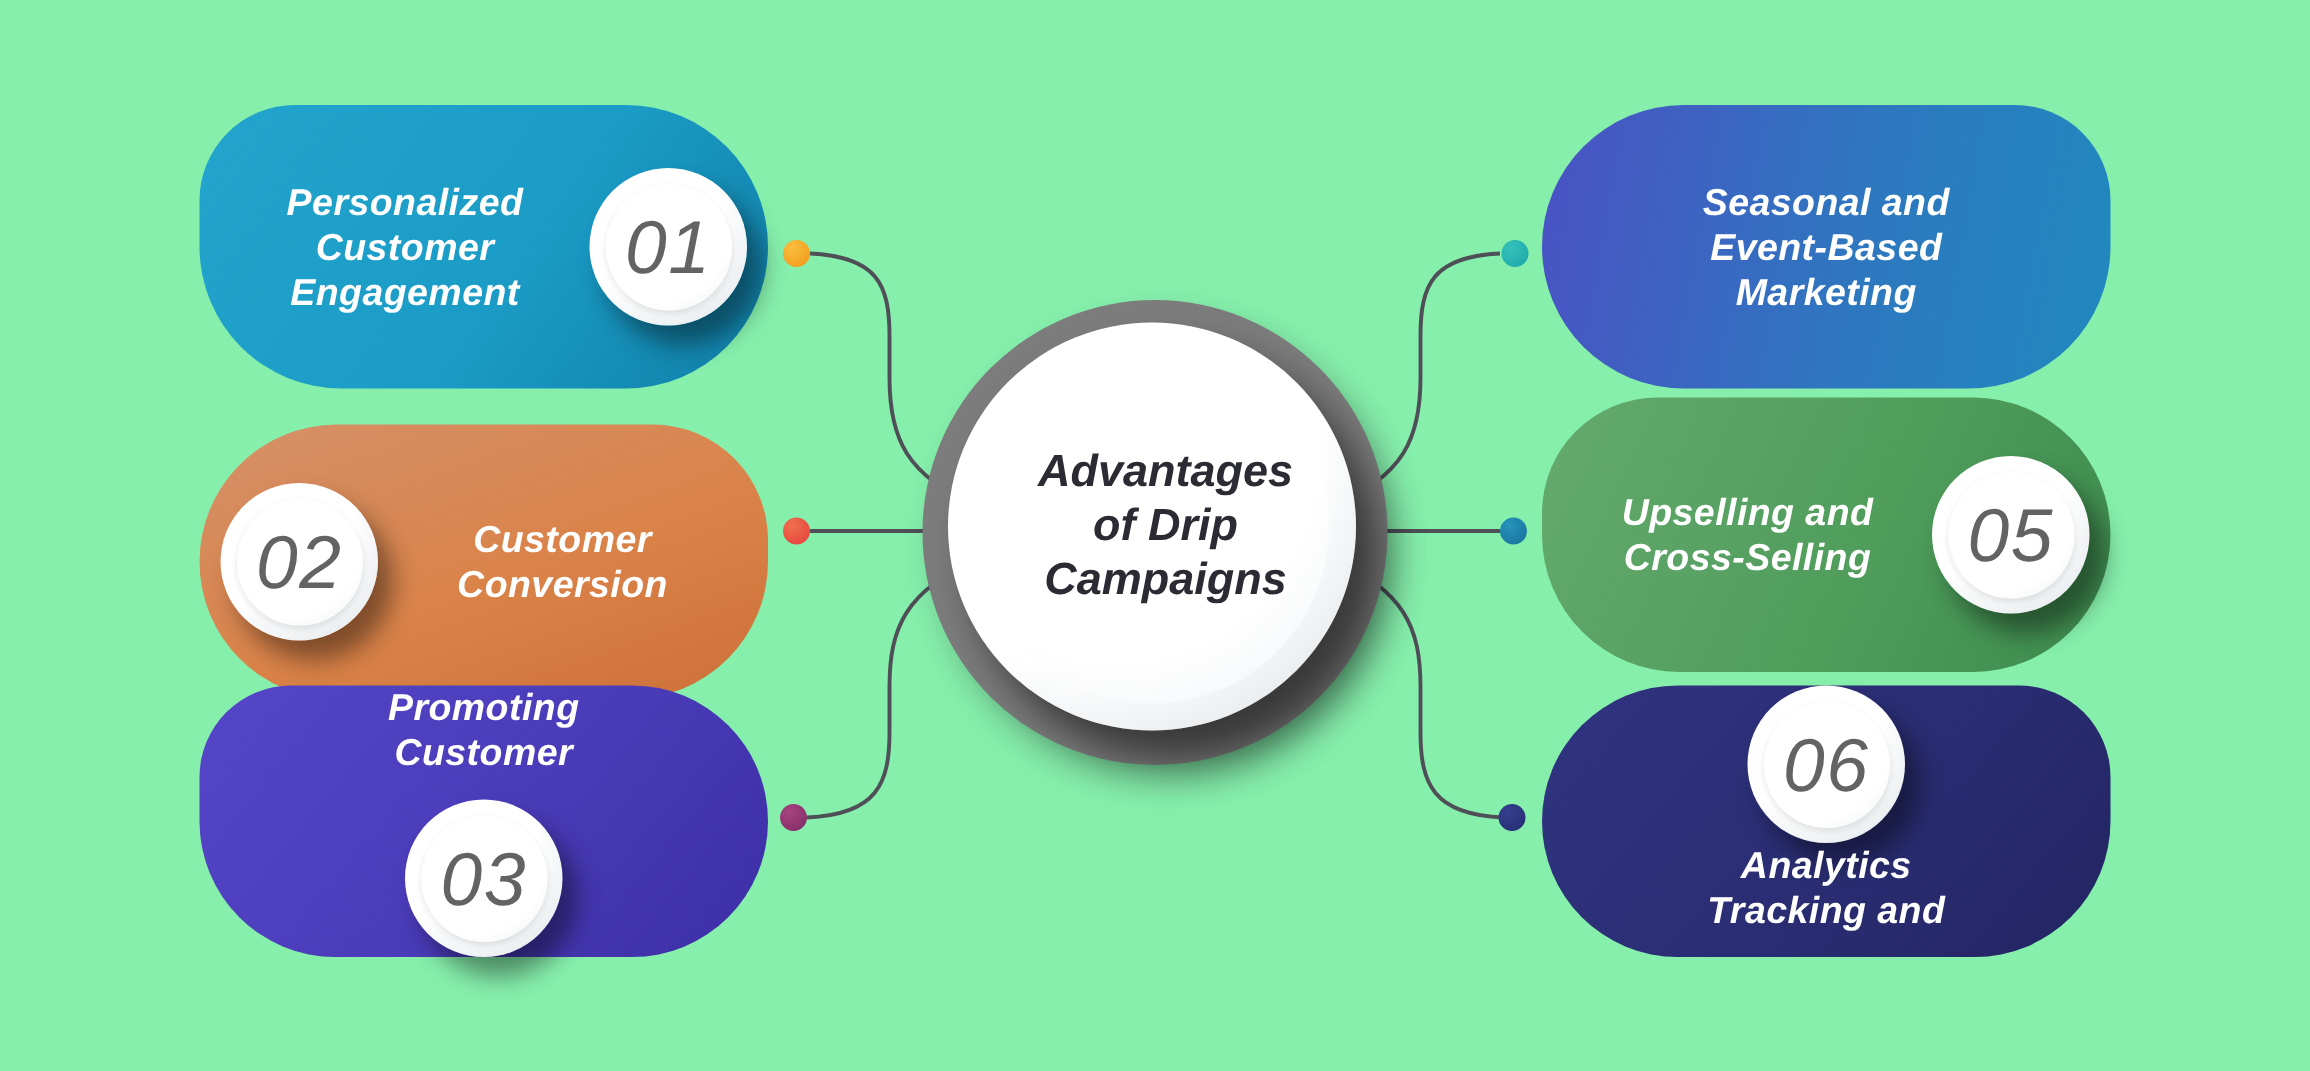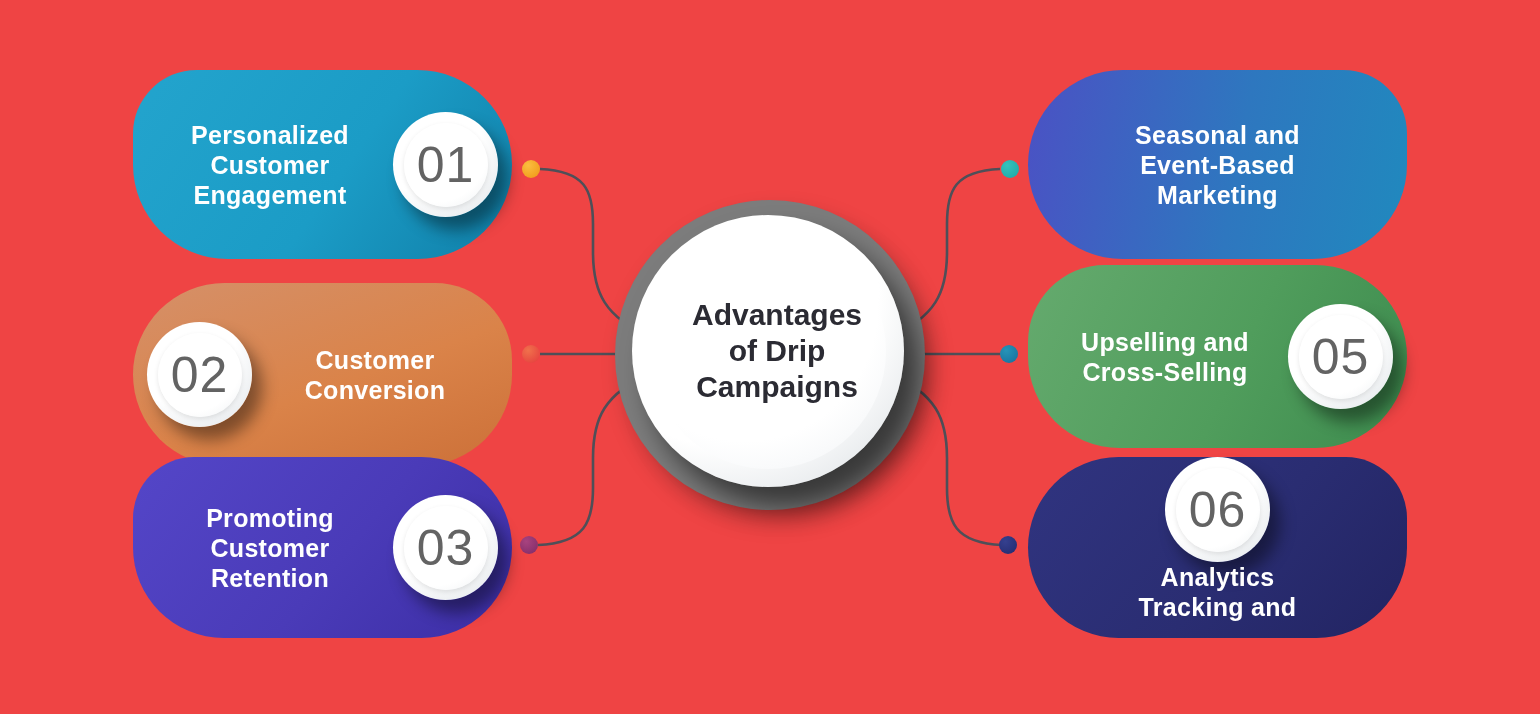--- a/index.html
+++ b/index.html
@@ -1,19 +1,20 @@
 <!DOCTYPE html>
 <html><head>
 <meta charset="utf-8">
 <style>
   html,body { margin:0; padding:0; }
   .canvas {
     position:relative; width:1540px; height:714px; overflow:hidden;
-    background:#ef4444;
+    background:#86efac;
     font-family:"Liberation Sans", sans-serif;
+    font-style:italic;
   }
   svg.connectors { position:absolute; left:0; top:0; z-index:1; }
   .conn-path { fill:none; stroke:#4F4F58; stroke-width:2.6; }
 
   .dot { position:absolute; width:18px; height:18px; border-radius:50%; z-index:2; }
   .dot-1 { background:radial-gradient(circle at 35% 30%, #FBBE3F, #EF9515); }
   .dot-2 { background:radial-gradient(circle at 35% 30%, #F0714C, #E43A3D); }
   .dot-3 { background:radial-gradient(circle at 35% 30%, #A8437F, #7E2A66); }
   .dot-4 { background:radial-gradient(circle at 35% 30%, #35C2BB, #1BA6A6); }
   .dot-5 { background:radial-gradient(circle at 35% 30%, #2694B8, #166E9B); }
@@ -25,21 +26,21 @@
   }
   .pill-text {
     flex:1; text-align:center; color:#FFFFFF;
     font-size:25px; font-weight:bold; line-height:30px; letter-spacing:.3px;
   }
   .p1 { left:133px; top:70px;  border-radius:64px 95px 95px 95px;
         background:linear-gradient(125deg, #23A4CD 0%, #1B9CC6 55%, #107FA8 100%); }
   .p2 { left:133px; top:283px; height:183px; border-radius:95px 80px 95px 95px;
         background:linear-gradient(160deg, #D59069 0%, #DA8349 55%, #CC7038 100%); }
   .p3 { left:133px; top:457px; height:181px; border-radius:64px 95px 95px 95px;
-        background:linear-gradient(130deg, #5446C8 0%, #4A3BB8 55%, #3C2EA5 100%); }
+        background:linear-gradient(130deg, #5446C8 0%, #4A3BB8 55%, #3C2EA5 100%);flex-direction:column; }
   .p4 { left:1028px; top:70px; border-radius:95px 64px 95px 95px;
         background:linear-gradient(100deg, #4B51C4 0%, #2E77BF 55%, #2089BE 100%); }
   .p5 { left:1028px; top:265px; height:183px; border-radius:80px 95px 95px 95px;
         background:linear-gradient(115deg, #65AA6E 0%, #509D5C 55%, #3D8B4E 100%); }
   .p6 { left:1028px; top:457px; height:181px; border-radius:95px 64px 95px 95px;
         background:linear-gradient(130deg, #303480 0%, #2A2D72 55%, #222462 100%);flex-direction:column; }
 
   .num-circle {
     width:105px; height:105px; border-radius:50%; flex:0 0 105px;
     background:radial-gradient(circle at 32% 26%, #FFFFFF 52%, #DDE2E6 100%);
@@ -116,21 +117,20 @@
     <div class="pill-text">
       <div>Customer</div>
       <div>Conversion</div>
     </div>
   </div>
 
   <div class="pill p3">
     <div class="pill-text">
       <div>Promoting</div>
       <div>Customer</div>
-      <div>Retention</div>
     </div>
     <div class="num-circle">
       <div class="num-inner">
         <span class="num-text">03</span>
       </div>
     </div>
   </div>
 
   <div class="pill p4">
     <div class="pill-text">

